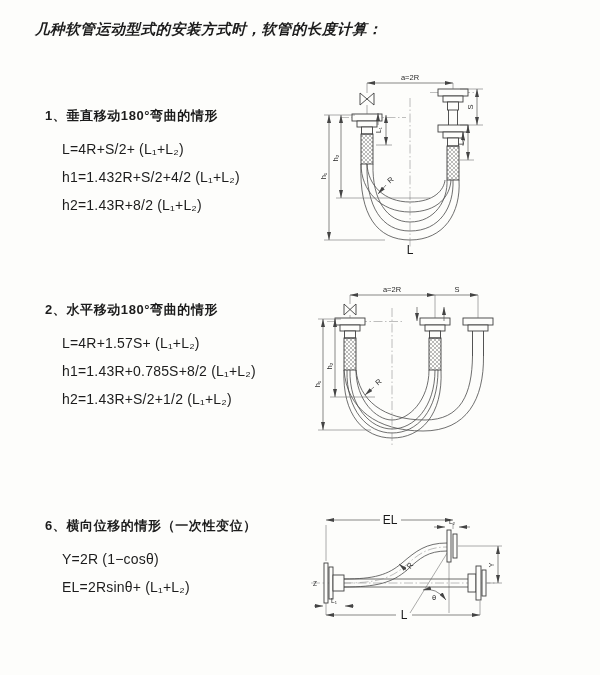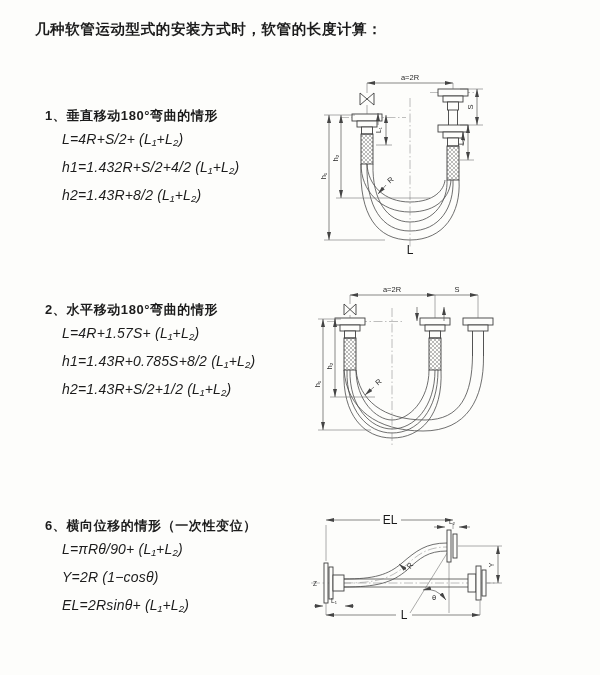--- a/index.html
+++ b/index.html
@@ -6,25 +6,25 @@
   body {
     width:600px; height:675px;
     background:#fdfdfb;
     font-family:"Liberation Sans","DejaVu Sans",sans-serif;
     color:#1c1c1c;
     position:relative;
     overflow:hidden;
   }
   .title {
     position:absolute; left:35px; top:20px;
-    font-size:14.5px; font-weight:bold; letter-spacing:0.6px;
+    font-size:14.5px; font-weight:bold; letter-spacing:0.6px;font-style:italic;
   }
   .sec-text { position:absolute; }
   .sec-heading { font-size:13px; font-weight:bold; letter-spacing:0.6px; }
-  .formulas { padding-left:17px;font-style:italic; }
+  .formulas { margin-top:10px; padding-left:17px; }
   .formula { font-size:14px; line-height:28px; letter-spacing:0.2px; white-space:pre; }
   .diag { position:absolute; }
 
   
   .pipe   { stroke:#3f3f3f; stroke-width:0.9; fill:#fdfdfb; }
   .hose   { stroke:#3f3f3f; stroke-width:0.9; }
   .arc    { stroke:#4a4a4a; stroke-width:0.8; fill:none; }
   .dim    { stroke:#555; stroke-width:0.7; fill:none; }
   .ext    { stroke:#666; stroke-width:0.55; fill:none; }
   .cl     { stroke:#8a8a8a; stroke-width:0.55; fill:none; stroke-dasharray:9 2.5 1.5 2.5; }
@@ -237,21 +237,20 @@
 
   <g>
     <line class="dim" x1="61" y1="109" x2="52" y2="117" marker-end="url(#mk2)"></line>
     <text class="sl" transform="rotate(-40 67 106)" x="67" y="106" text-anchor="middle">R</text>
   </g>
 </svg>
 
 <div class="sec-text" style="left:45px; top:517px;">
   <div class="sec-heading">6、横向位移的情形（一次性变位）</div>
   <div class="formulas">
-    <div class="formula">L=πRθ/90+ (L₁+L₂)</div>
     <div class="formula">Y=2R (1−cosθ)</div>
     <div class="formula">EL=2Rsinθ+ (L₁+L₂)</div>
   </div>
 </div>
 
 <svg class="diag" style="left:306px; top:503px;" width="288" height="152" viewBox="0 0 288 152">
   <defs>
     <marker id="mk3" viewBox="0 0 8 4" markerWidth="8" markerHeight="4" refX="8" refY="2" orient="auto-start-reverse" markerUnits="userSpaceOnUse">
       <path d="M0,0 L8,2 L0,4 z" fill="#444"></path>
     </marker>

